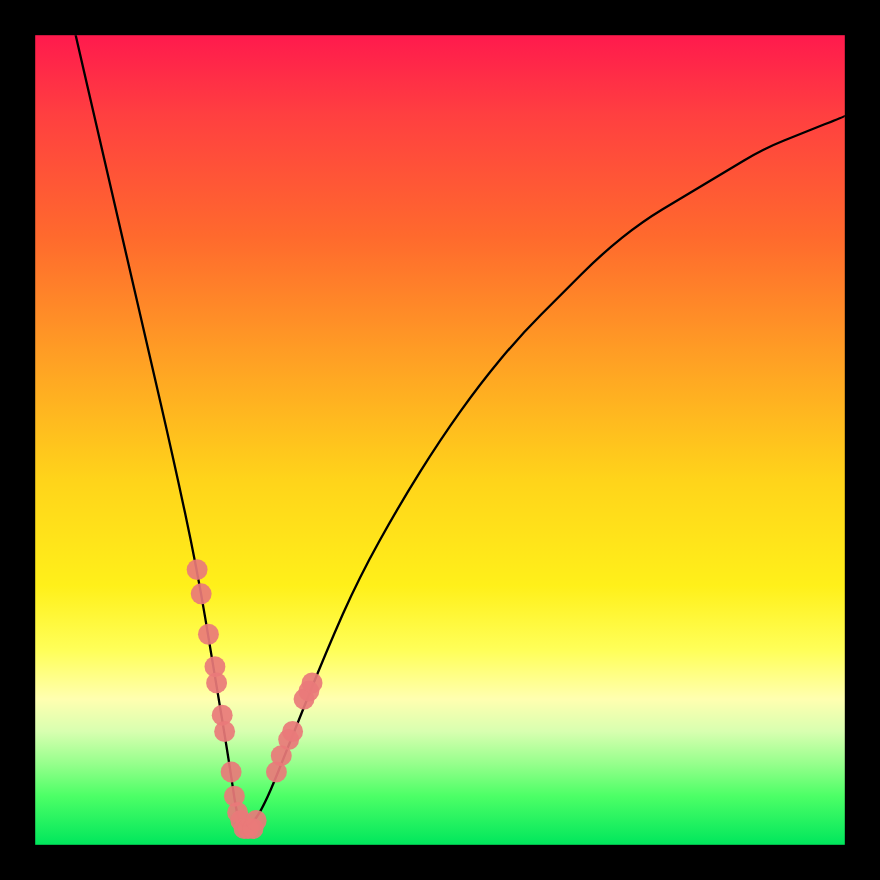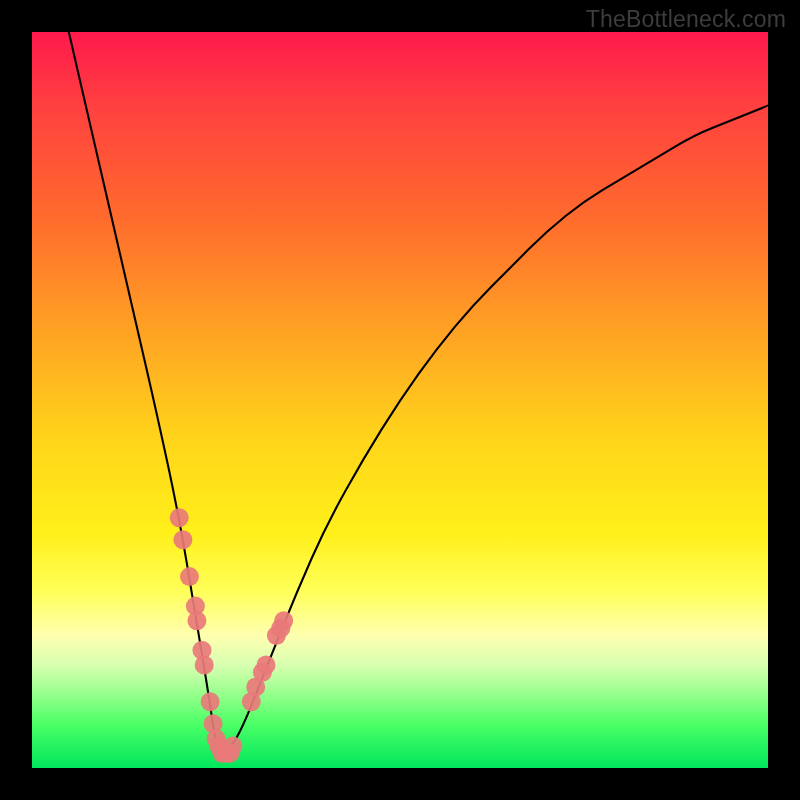--- a/index.html
+++ b/index.html
@@ -56,21 +56,20 @@
     top: 0;
     left: 0;
     width: 736px;
     height: 736px;
   }
 </style>
 </head>
 <body>
 
 <div class="frame">
-  <div class="watermark">TheBottleneck.com</div>
 
   <div class="plot">
     <svg class="curve" viewBox="0 0 736 736" preserveAspectRatio="none">
       <path fill="none" stroke="#000" stroke-width="2.1" stroke-linecap="round" d="M 36.8 0.0 Q 36.8 0.0 47.8 47.8 Q 58.9 95.7 69.9 143.5 Q 81.0 191.4 92.0 239.2 Q 103.0 287.0 114.1 334.9 Q 125.1 382.7 136.2 434.2 Q 147.2 485.8 154.6 529.9 Q 161.9 574.1 169.3 618.2 Q 176.6 662.4 180.3 688.2 Q 184.0 713.9 187.7 717.6 Q 191.4 721.3 198.7 713.9 Q 206.1 706.6 220.8 669.8 Q 235.5 633.0 250.2 596.2 Q 265.0 559.4 279.7 526.2 Q 294.4 493.1 312.8 460.0 Q 331.2 426.9 349.6 397.4 Q 368.0 368.0 386.4 342.2 Q 404.8 316.5 423.2 294.4 Q 441.6 272.3 460.0 253.9 Q 478.4 235.5 496.8 217.1 Q 515.2 198.7 533.6 184.0 Q 552.0 169.3 570.4 158.2 Q 588.8 147.2 607.2 136.2 Q 625.6 125.1 644.0 114.1 Q 662.4 103.0 680.8 95.7 Q 699.2 88.3 717.6 81.0 T 736.0 73.6"></path>
       <g>
           <circle cx="147.2" cy="485.8" r="9.5" fill="#e97979" fill-opacity="0.92"></circle>
           <circle cx="150.9" cy="507.8" r="9.5" fill="#e97979" fill-opacity="0.92"></circle>
           <circle cx="157.5" cy="544.6" r="9.5" fill="#e97979" fill-opacity="0.92"></circle>
           <circle cx="163.4" cy="574.1" r="9.5" fill="#e97979" fill-opacity="0.92"></circle>
           <circle cx="164.9" cy="588.8" r="9.5" fill="#e97979" fill-opacity="0.92"></circle>

